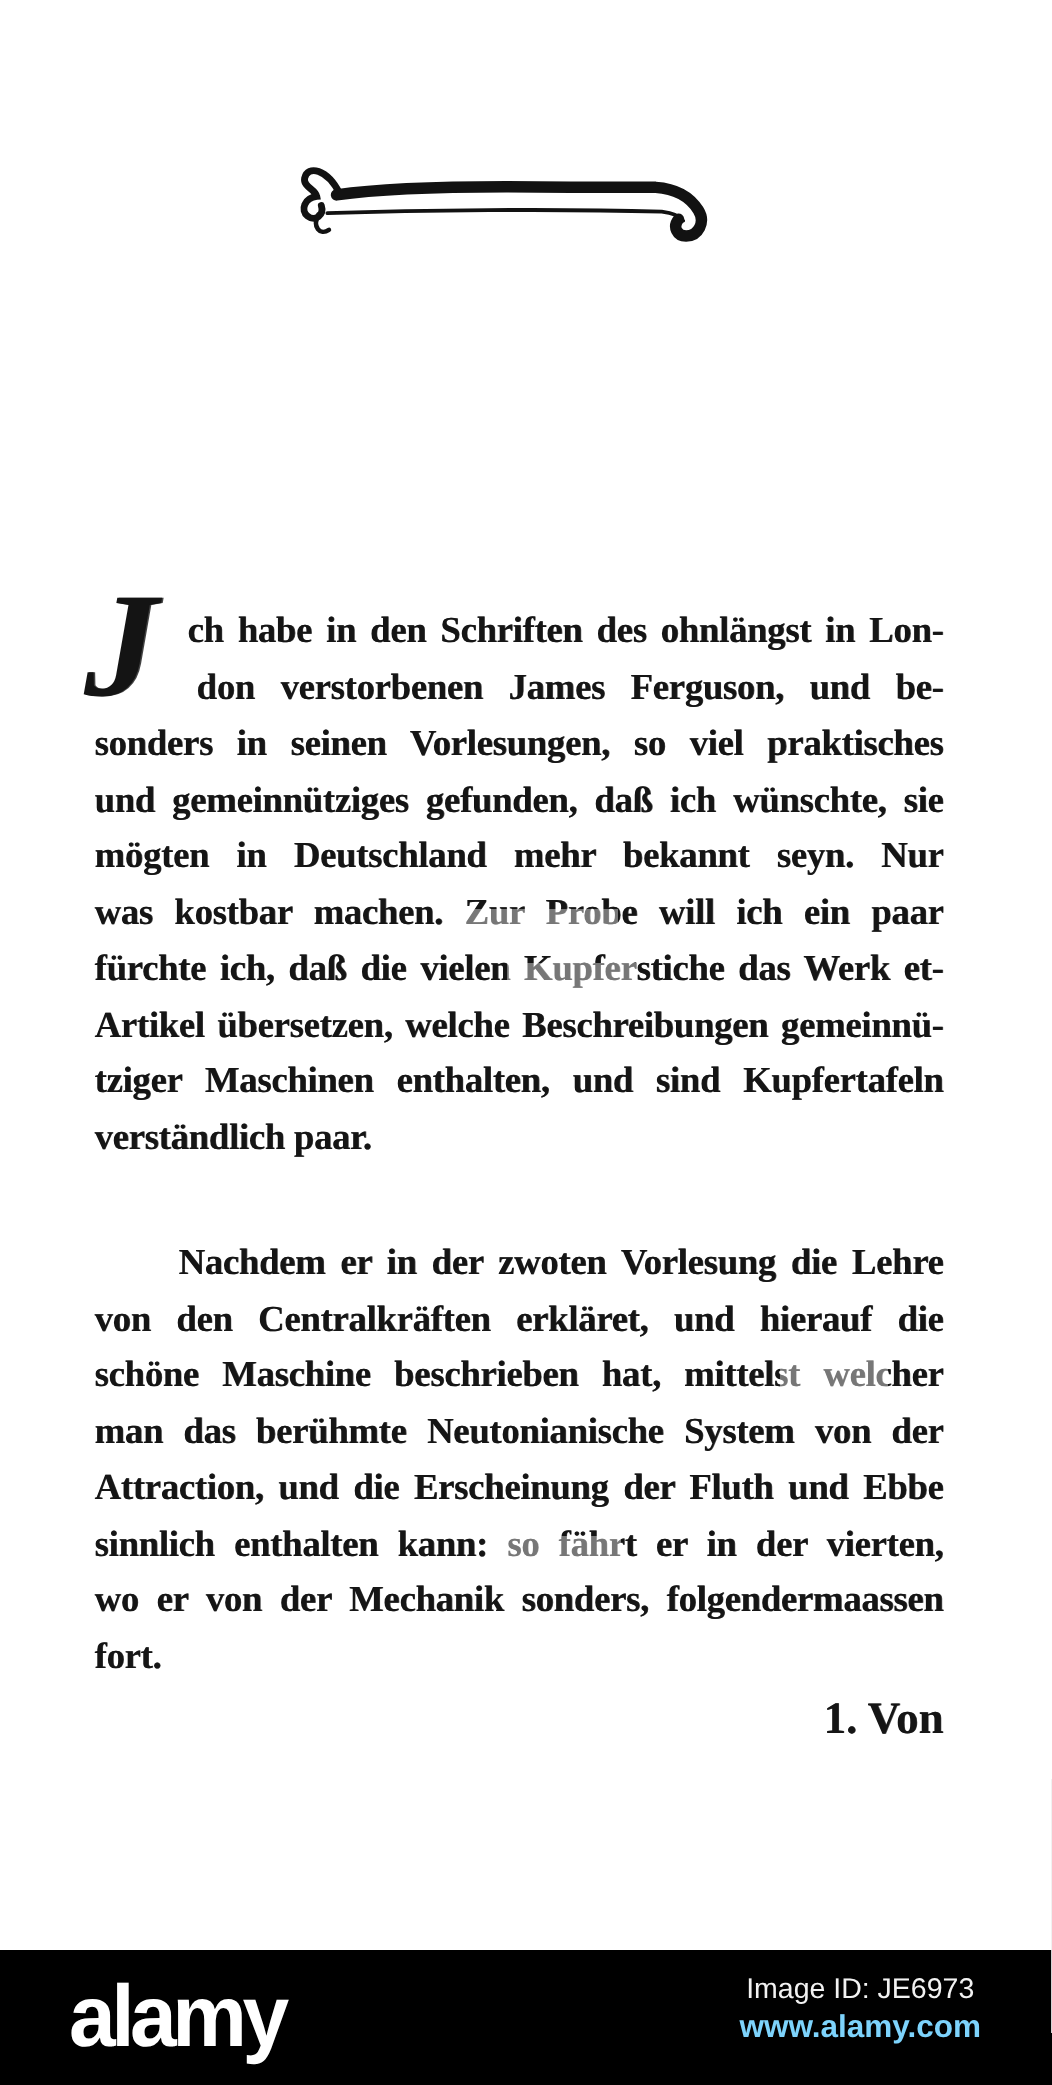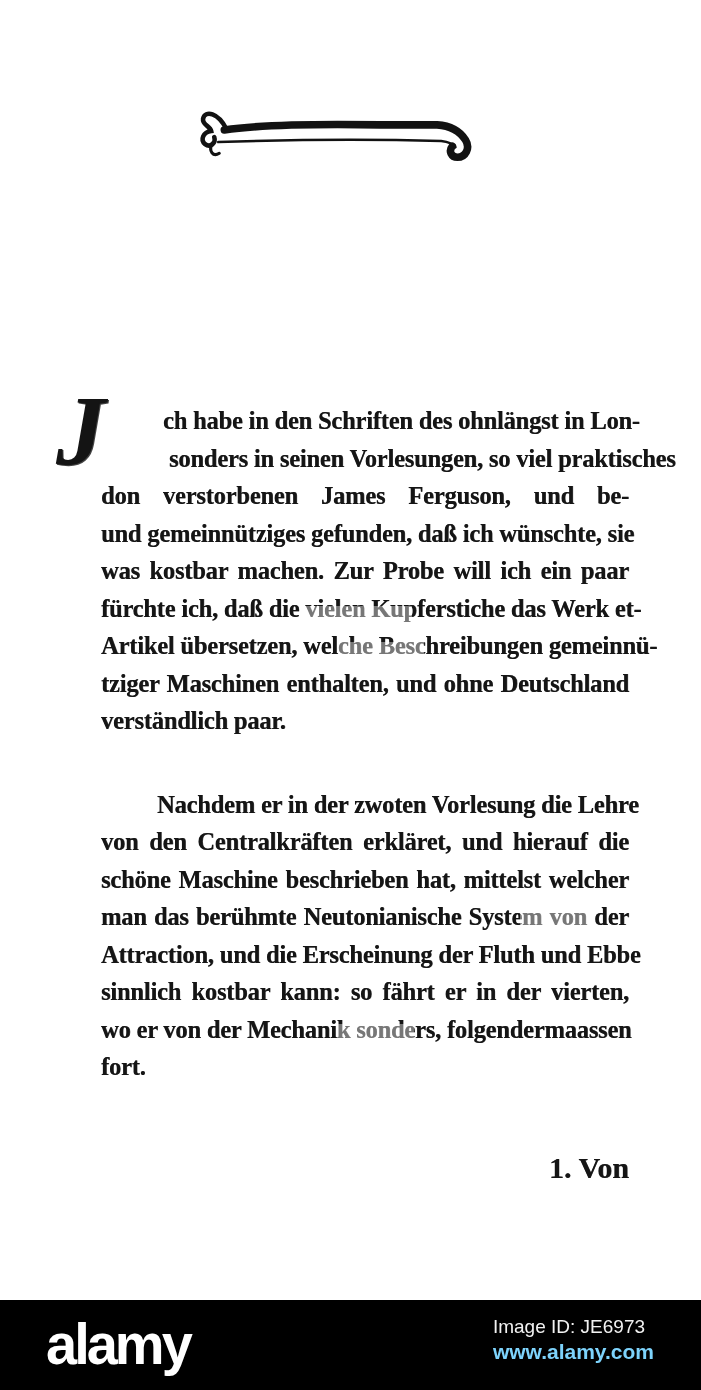--- a/index.html
+++ b/index.html
@@ -22,21 +22,20 @@
     font-size:24.5px;
     letter-spacing:-0.2px;
   }
   .line{
     height:37.5px;line-height:37.5px;
     text-align:justify;
     text-align-last:justify;
     white-space:nowrap;
     overflow:visible;
     text-shadow:0.4px 0.3px 0 rgba(20,20,20,0.75);
-    margin-left:38px;
   }
   .para{position:relative;}
   .para0 .line:nth-child(1){padding-left:62px;}
   .para0 .line:nth-child(2){padding-left:68px;}
   .para1{margin-top:46px;}
   .para1 .line:nth-child(1){padding-left:56px;}
   .para .line:last-child{text-align-last:left;}
 
   .dropcap{
     position:absolute;left:56px;top:381px;
@@ -46,21 +45,20 @@
     color:#141414;
     text-shadow:1px 0.5px 0 rgba(20,20,20,0.8);
   }
 
   .catchword{
     position:absolute;left:63px;top:1126px;width:566px;
     text-align:right;
     font-weight:bold;font-size:30px;line-height:40px;
     color:#151515;
     text-shadow:0.4px 0.3px 0 rgba(20,20,20,0.75);
-    margin-top:22px;
   }
 
   
   .smudge{position:absolute;background:#ffffff;opacity:0.42;pointer-events:none;}
   .sm1{left:300px;top:606px;width:112px;height:27px;}
   .sm2{left:338px;top:642px;width:86px;height:27px;}
   .sm3{left:520px;top:906px;width:72px;height:26px;}
   .sm4{left:338px;top:1024px;width:76px;height:25px;}
 
   
@@ -71,21 +69,21 @@
   }
   .alamy-logo{
     position:absolute;left:46px;top:18px;
     color:#ffffff;font-weight:bold;
     font-size:56px;line-height:50px;
     letter-spacing:-3px;
     transform:scaleY(1.04);transform-origin:top left;
   }
   .bar-right{
     position:absolute;right:47px;top:14px;
-    text-align:left;color:#ffffff;
+    text-align:center;color:#ffffff;
   }
   .image-id{font-size:19px;line-height:25px;font-weight:400;color:#f2f2f2;}
   .alamy-url{font-size:21px;line-height:26px;font-weight:bold;color:#7dd3fc;}
 </style>
 </head>
 <body>
 
 <div id="page">
 
   <svg class="ornament" viewBox="0 0 300 70">
@@ -95,36 +93,37 @@
       <path d="M26 31 C60 26 120 25 180 26 L236 26 C251 27 259 33 264 41 C269 49 264 58 256 58 C250 58 247 52 251 47" stroke-width="7.5"></path>
       <path d="M20 43 C80 41 170 40 240 42 C248 43 252 45 254 48" stroke-width="2.5"></path>
     </g>
   </svg>
 
   <div class="dropcap">J</div>
 
   <div class="bodytext">
     <div class="para para0">
         <div class="line">ch habe in den Schriften des ohnlängst in Lon-</div>
+        <div class="line">don verstorbenen James Ferguson, und be-</div>
         <div class="line">sonders in seinen Vorlesungen, so viel praktisches</div>
-        <div class="line">don verstorbenen James Ferguson, und be-</div>
         <div class="line">und gemeinnütziges gefunden, daß ich wünschte, sie</div>
+        <div class="line">mögten in Deutschland mehr bekannt seyn.  Nur</div>
         <div class="line">was kostbar machen.  Zur Probe will ich ein paar</div>
         <div class="line">fürchte ich, daß die vielen Kupferstiche das Werk et-</div>
         <div class="line">Artikel übersetzen, welche Beschreibungen gemeinnü-</div>
-        <div class="line">tziger Maschinen enthalten, und ohne Deutschland</div>
+        <div class="line">tziger Maschinen enthalten, und sind Kupfertafeln</div>
         <div class="line">verständlich paar.</div>
       </div>
     <div class="para para1">
         <div class="line">Nachdem er in der zwoten Vorlesung die Lehre</div>
         <div class="line">von den Centralkräften erkläret, und hierauf die</div>
         <div class="line">schöne Maschine beschrieben hat, mittelst welcher</div>
         <div class="line">man das berühmte Neutonianische System von der</div>
         <div class="line">Attraction, und die Erscheinung der Fluth und Ebbe</div>
-        <div class="line">sinnlich kostbar kann: so fährt er in der vierten,</div>
+        <div class="line">sinnlich enthalten kann: so fährt er in der vierten,</div>
         <div class="line">wo er von der Mechanik sonders, folgendermaassen</div>
         <div class="line">fort.</div>
       </div>
   </div>
 
   <div class="catchword">1. Von</div>
 
   <div class="smudge sm1"></div>
   <div class="smudge sm2"></div>
   <div class="smudge sm3"></div>

